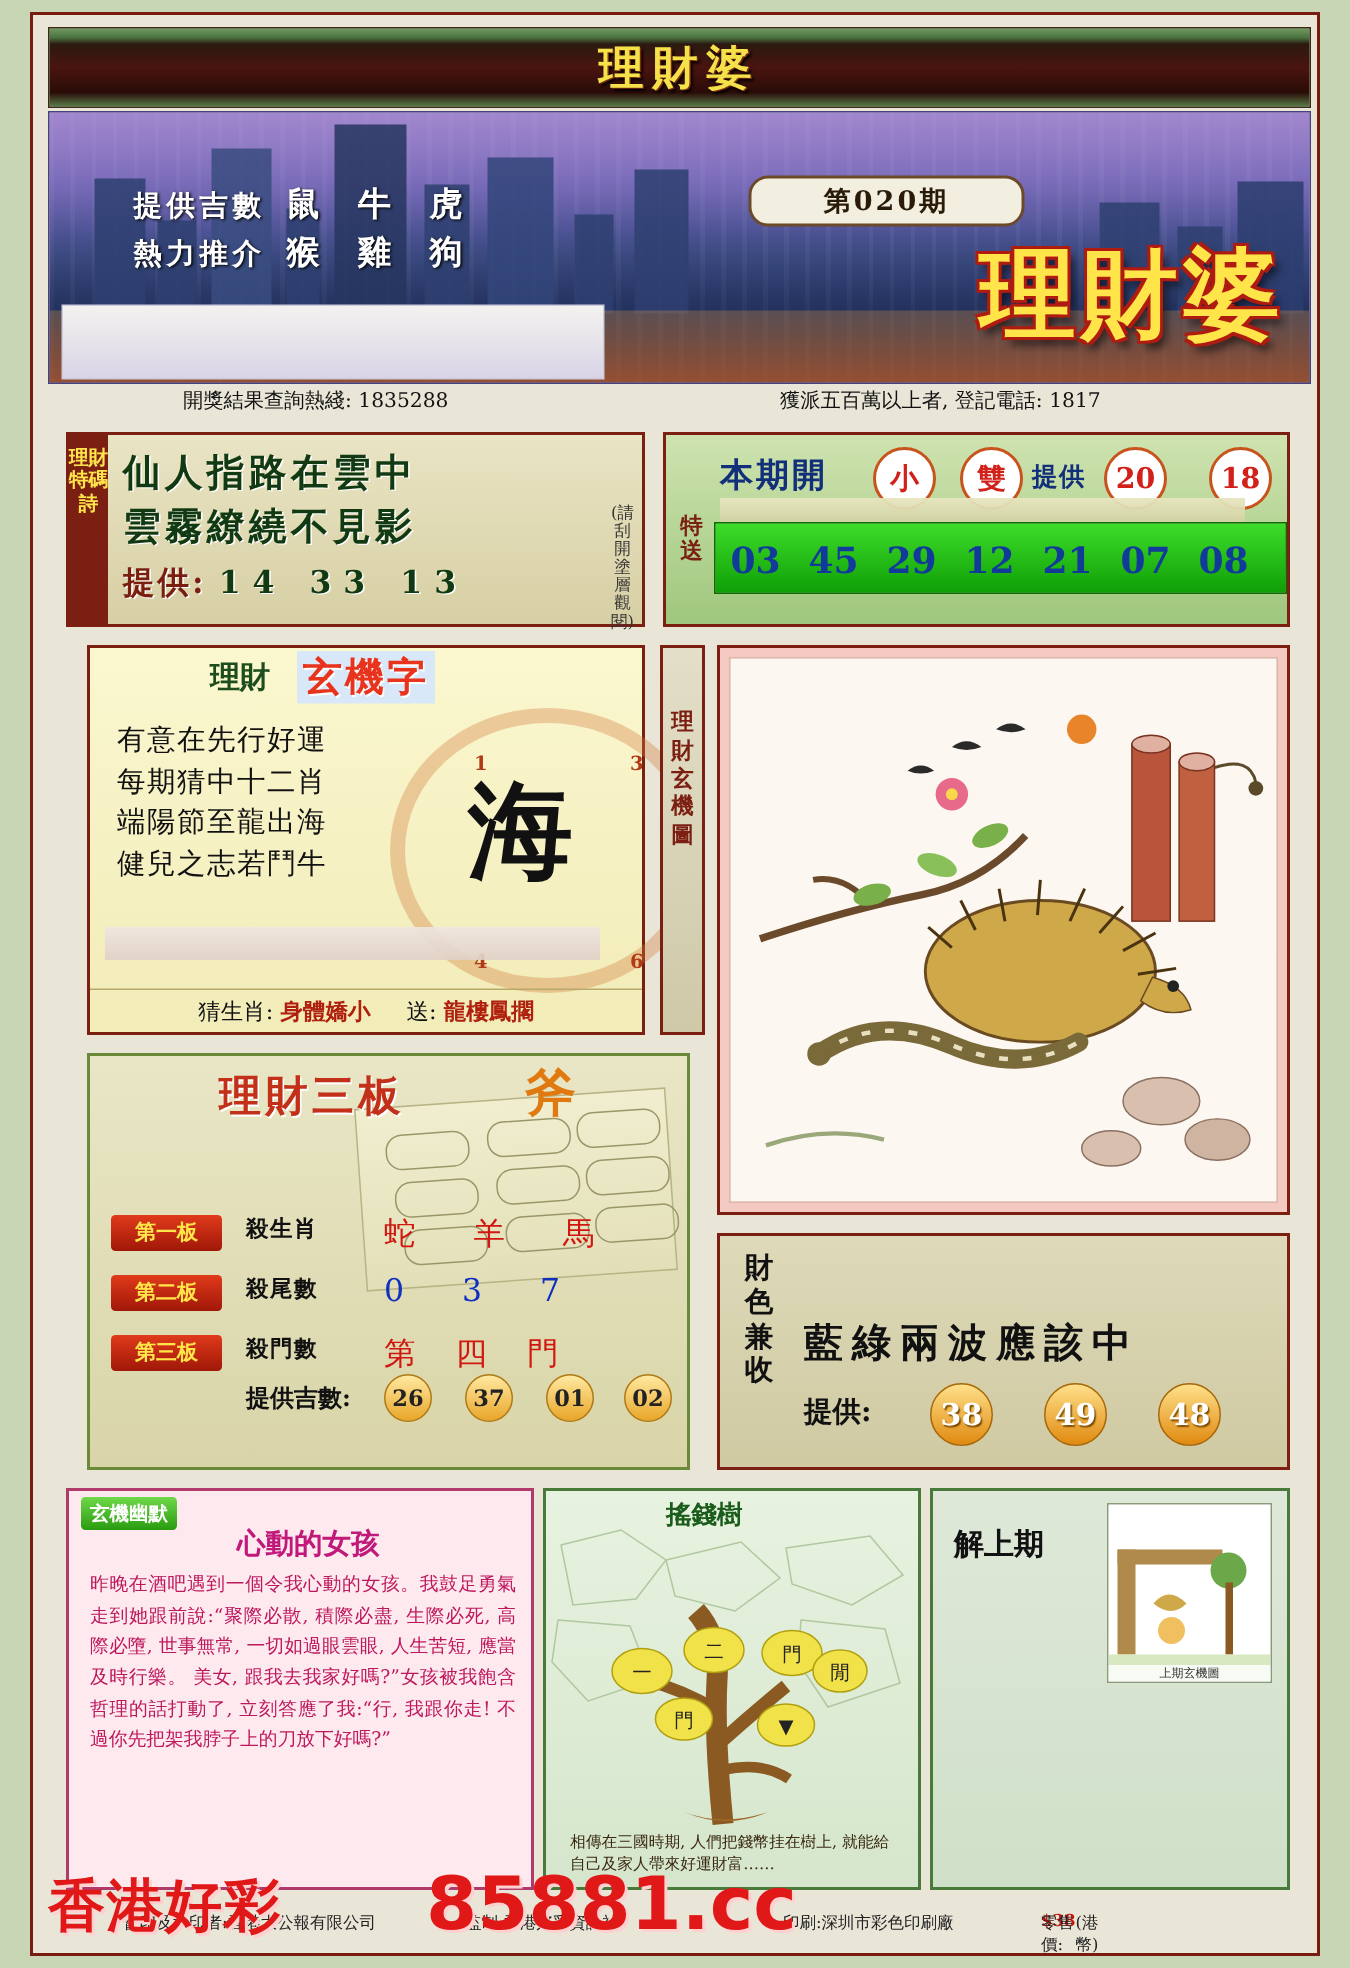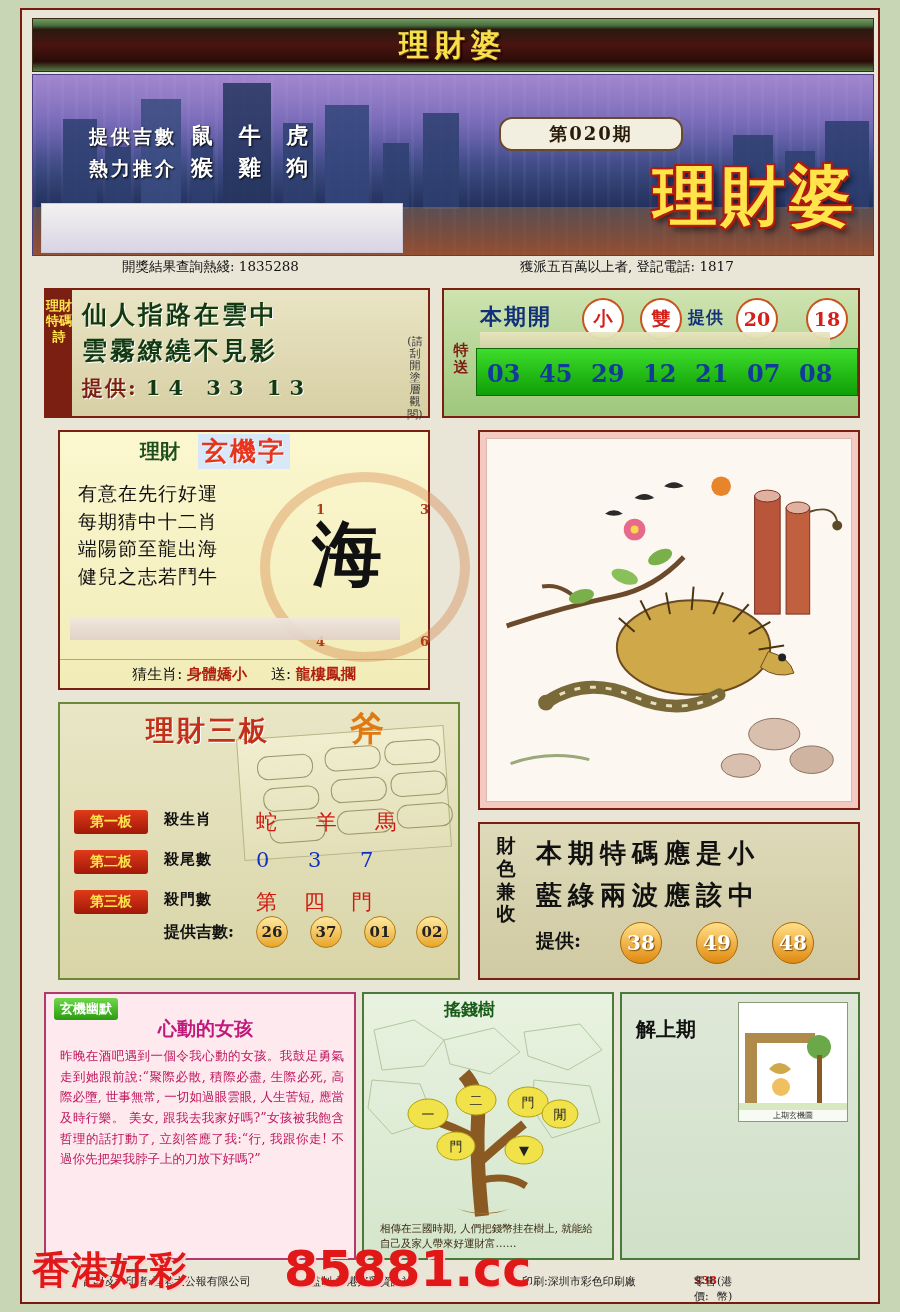--- a/index.html
+++ b/index.html
@@ -455,20 +455,21 @@
     <div class="blur"></div>
     <div class="ft">
       <span>猜生肖:</span>
       <b>身體嬌小</b>
       &nbsp;&nbsp;&nbsp;
       <span>送:</span>
       <b>龍樓鳳擱</b>
     </div>
   </div>
 
+  <div class="vtab">理財玄機圖</div>
 
   <div class="picbox">
     <div class="pic-inner">
       <svg width="100%" height="100%" viewBox="0 0 370 368" preserveAspectRatio="none">
         <rect x="0" y="0" width="370" height="368" fill="#fdf7f2"></rect>
         <circle cx="238" cy="48" r="10" fill="#e8842a"></circle>
         <path d="M150 60 q10 -8 20 0 q-10 4 -20 0z" fill="#2a2a2a"></path>
         <path d="M180 48 q10 -8 20 0 q-10 4 -20 0z" fill="#2a2a2a"></path>
         <path d="M120 76 q9 -7 18 0 q-9 4 -18 0z" fill="#2a2a2a"></path>
 
@@ -542,21 +543,20 @@
 
     <div class="luckyline">提供吉數:</div>
     <div class="lball" style="left:196px;">26</div>
     <div class="lball" style="left:250px;">37</div>
     <div class="lball" style="left:304px;">01</div>
     <div class="lball" style="left:356px;">02</div>
   </div>
 
   <div class="rtext">
     <div class="vl">財色兼收</div>
-    <div class="l1">本期特碼應是小</div>
     <div class="l2">藍綠兩波應該中</div>
     <div class="prov">提供:</div>
     <div class="rball" style="left:140px;">38</div>
     <div class="rball" style="left:216px;">49</div>
     <div class="rball" style="left:292px;">48</div>
   </div>
 
   <div class="joke">
     <div class="tag">玄機幽默</div>
     <div class="ti">心動的女孩</div>

